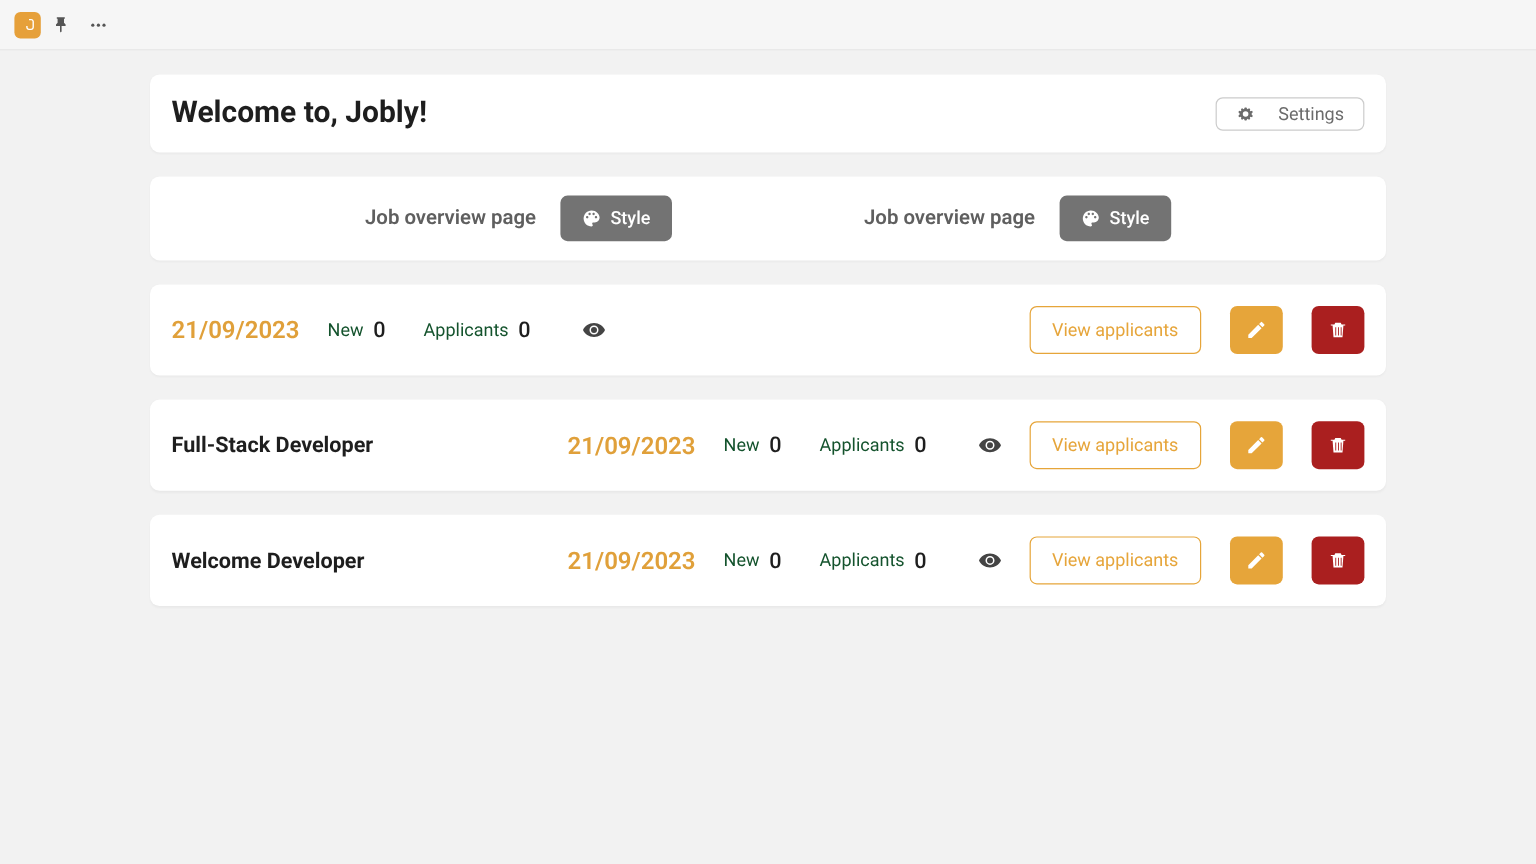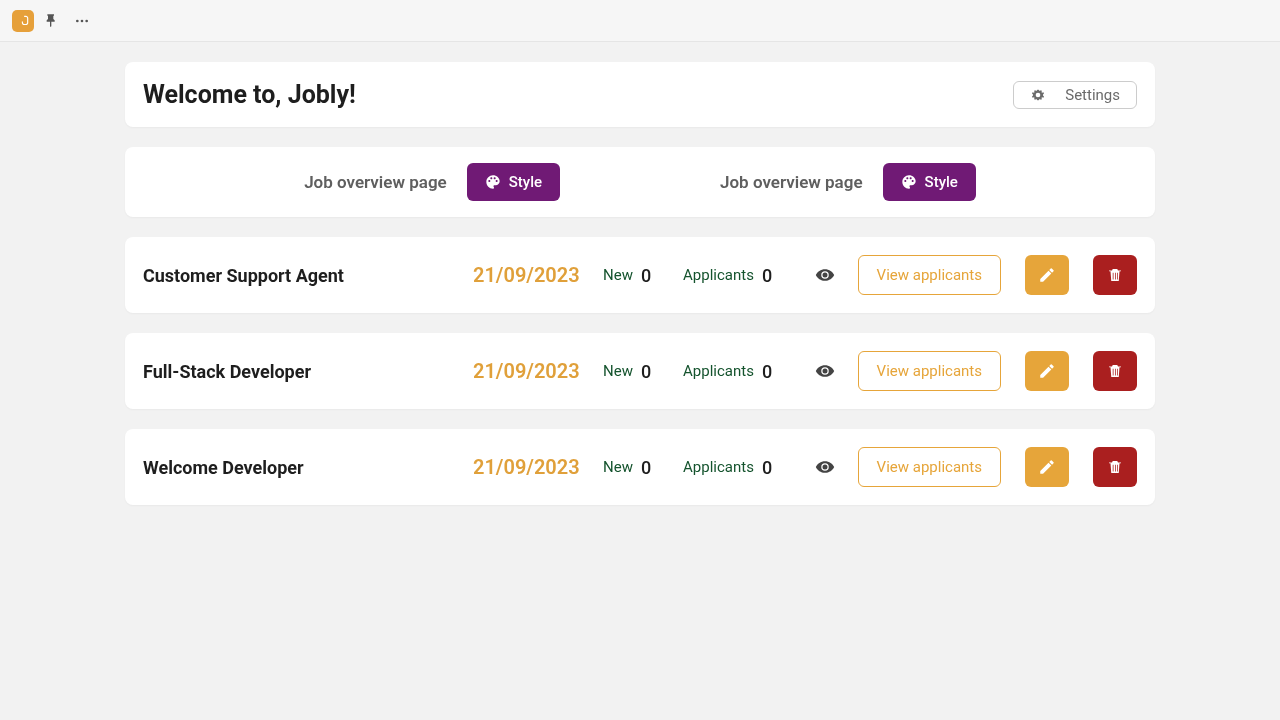--- a/index.html
+++ b/index.html
@@ -14,21 +14,21 @@
     .card { background:#fff; border-radius:8px; box-shadow:0 1px 2px rgba(0,0,0,.04); }
     .header-card { display:flex; align-items:center; justify-content:space-between; padding:18px 18px; }
     .welcome { font-size:25px; font-weight:700; color:#1e1e1e; }
     .header-actions { display:flex; gap:12px; }
     .btn { height:28px; padding:0 16px; border-radius:6px; font-size:15px; display:inline-flex; align-items:center; gap:19px; cursor:pointer; }
     .btn-settings { background:#fff; border:1px solid #ccc; color:#6b6b6b; }
     .btn-settings svg { fill:#6b6b6b; }
     .btn-primary { background:#e6a53a; border:none; color:#fff; font-weight:500; }
     .tabs-card { margin-top:20px; padding:16px 18px; display:flex; align-items:center; justify-content:center; gap:20px; }
     .tab-label { font-size:17px; font-weight:600; color:#5f5f5f; }
-    .btn-style { background:#701a75; border:none; color:#fff; font-weight:500; height:38px; padding:0 18px; border-radius:6px; display:inline-flex; align-items:center; gap:8px; cursor:pointer; font-size:15px; }
+    .btn-style { background:#737373; border:none; color:#fff; font-weight:500; height:38px; padding:0 18px; border-radius:6px; display:inline-flex; align-items:center; gap:8px; cursor:pointer; font-size:15px; }
     .btn-style svg { fill:#fff; }
     .tab-group { display:flex; align-items:center; gap:20px; }
     .job-list { margin-top:20px; display:flex; flex-direction:column; gap:20px; }
     .job-row { background:#fff; border-radius:8px; box-shadow:0 1px 2px rgba(0,0,0,.04); padding:18px 18px; display:flex; align-items:center; }
     .job-title { font-size:18px; font-weight:700; color:#1e1e1e; width:330px; }
     .job-date { font-size:20px; color:#e0a03a; font-weight:600; width:130px; }
     .job-stat { display:flex; align-items:center; gap:8px; }
     .stat-label { font-size:15px; color:#14532d; }
     .stat-value { font-size:18px; color:#1e1e1e; font-weight:500; }
     .stat-new { width:80px; }
@@ -100,21 +100,20 @@
         <svg width="16" height="16" viewBox="0 0 24 24">
             <path d="M12 2C6.5 2 2 6.5 2 12s4.5 10 10 10c.8 0 1.5-.7 1.5-1.5 0-.4-.1-.7-.4-1-.2-.3-.4-.6-.4-1 0-.8.7-1.5 1.5-1.5H16c3.3 0 6-2.7 6-6 0-4.9-4.5-9-10-9zM6.5 12c-.8 0-1.5-.7-1.5-1.5S5.7 9 6.5 9 8 9.7 8 10.5 7.3 12 6.5 12zm3-4C8.7 8 8 7.3 8 6.5S8.7 5 9.5 5s1.5.7 1.5 1.5S10.3 8 9.5 8zm5 0c-.8 0-1.5-.7-1.5-1.5S13.7 5 14.5 5s1.5.7 1.5 1.5S15.3 8 14.5 8zm3 4c-.8 0-1.5-.7-1.5-1.5S16.7 9 17.5 9s1.5.7 1.5 1.5-.7 1.5-1.5 1.5z"></path>
           </svg>
         <span>Style</span>
       </button>
     </div>
   </div>
 
   <div class="job-list" id="job-list">
   <div class="job-row">
-    <div class="job-title">Customer Support Agent</div>
     <div class="job-date">21/09/2023</div>
     <div class="job-stat stat-new">
       <span class="stat-label">New</span>
       <span class="stat-value">0</span>
     </div>
     <div class="job-stat stat-app">
       <span class="stat-label">Applicants</span>
       <span class="stat-value">0</span>
     </div>
     <div class="eye">

